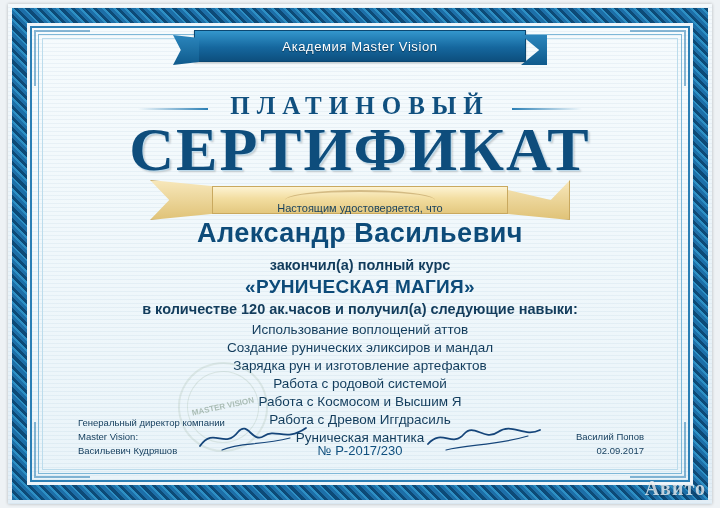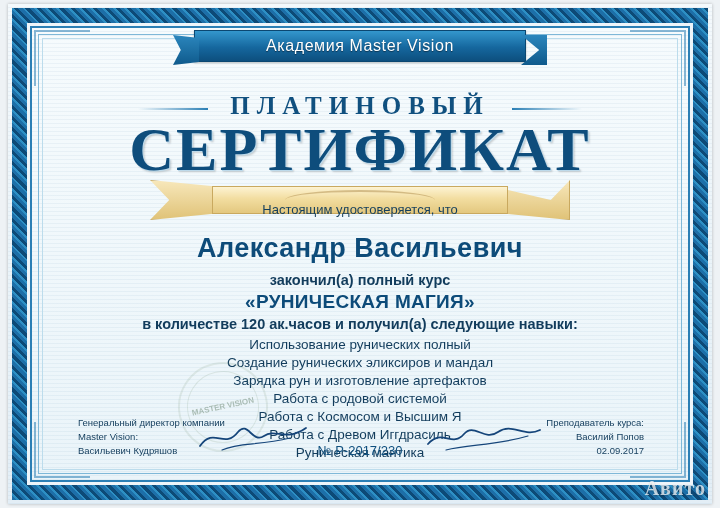--- a/index.html
+++ b/index.html
@@ -109,21 +109,21 @@
     top: 4px;
     width: 26px;
     height: 30px;
     background: linear-gradient(180deg, #2b86bd 0%, #0f5a8c 100%);
     z-index: -1;
   }
   .top-banner::before { left: -22px; clip-path: polygon(0 0, 100% 10%, 100% 90%, 0 100%, 30% 50%); }
   .top-banner::after { right: -22px; clip-path: polygon(100% 0, 100% 100%, 0 100%, 70% 50%, 0 0); }
   .top-banner-text {
     color: #ffffff;
-    font-size: 16px;
+    font-size: 13px;
     letter-spacing: 0.6px;
     white-space: nowrap;
     text-shadow: 0 1px 1px rgba(0,0,0,0.45);
   }
 
   
   .platinum {
     position: absolute;
     top: 88px;
     left: 0; right: 0;
@@ -198,23 +198,23 @@
   
   .body-block {
     position: absolute;
     left: 60px;
     right: 60px;
     top: 198px;
     text-align: center;
     color: #16435f;
   }
   .line-hereby {
-    font-size: 13px;
+    font-size: 11px;
     color: #153f5c;
-    margin-bottom: 16px;
+    margin-bottom: 4px;
   }
   .recipient {
     font-size: 27px;
     font-weight: bold;
     color: #0d4b79;
     letter-spacing: 0.5px;
     margin: 2px 0 8px 0;
   }
   .line-completed {
     font-size: 14.5px;
@@ -359,21 +359,21 @@
 
       <div class="recipient">Александр Васильевич</div>
 
       <div class="line-completed">закончил(а) полный курс</div>
 
       <div class="course-name">«РУНИЧЕСКАЯ МАГИЯ»</div>
 
       <div class="hours-line">в количестве 120 ак.часов и получил(а) следующие навыки:</div>
 
       <ul class="skills">
-        <li>Использование рунических полный</li>
+        <li>Использование воплощений аттов</li>
         <li>Создание рунических эликсиров и мандал</li>
         <li>Зарядка рун и изготовление артефактов</li>
         <li>Работа с родовой системой</li>
         <li>Работа с Космосом и Высшим Я</li>
         <li>Работа с Древом Иггдрасиль</li>
         <li>Руническая мантика</li>
       </ul>
     </div>
 
     <div class="seal">
@@ -386,21 +386,20 @@
       <div>Master Vision:</div>
       <div>Васильевич Кудряшов</div>
     </div>
 
     <svg class="sig sig-left" viewBox="0 0 120 34">
       <path d="M6 26 C20 6, 30 30, 44 12 C54 0, 58 24, 70 16 C82 8, 92 22, 112 8" fill="none" stroke="#15457a" stroke-width="1.8" stroke-linecap="round"></path>
       <path d="M28 30 C46 22, 64 26, 96 18" fill="none" stroke="#15457a" stroke-width="1.2" stroke-linecap="round"></path>
     </svg>
 
     <div class="footer-right">
-      <div>Преподаватель курса:</div>
       <div>Василий Попов</div>
       <div>02.09.2017</div>
     </div>
 
     <svg class="sig sig-right" viewBox="0 0 120 34">
       <path d="M4 24 C18 8, 28 28, 40 14 C50 2, 60 22, 74 12 C88 2, 100 18, 116 10" fill="none" stroke="#15457a" stroke-width="1.8" stroke-linecap="round"></path>
       <path d="M22 30 C44 24, 70 26, 104 16" fill="none" stroke="#15457a" stroke-width="1.2" stroke-linecap="round"></path>
     </svg>
 
     <div class="doc-number">№ Р-2017/230</div>

